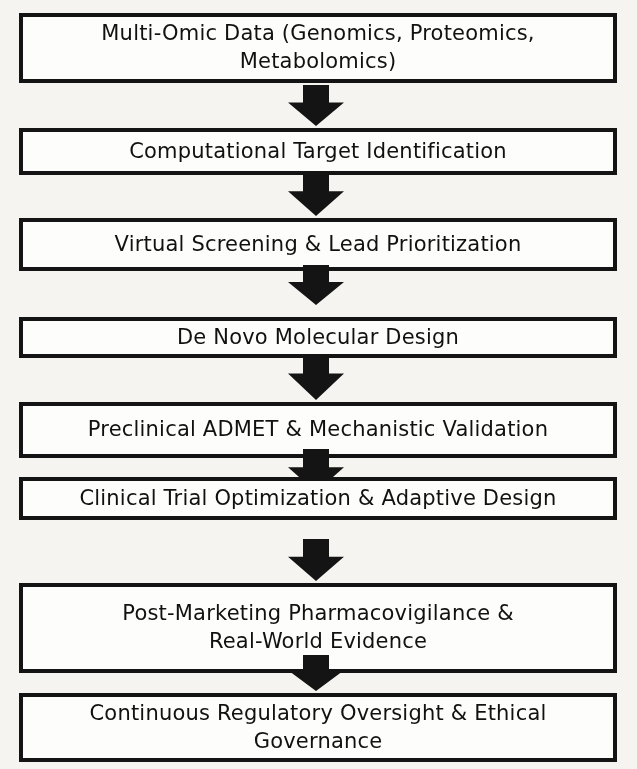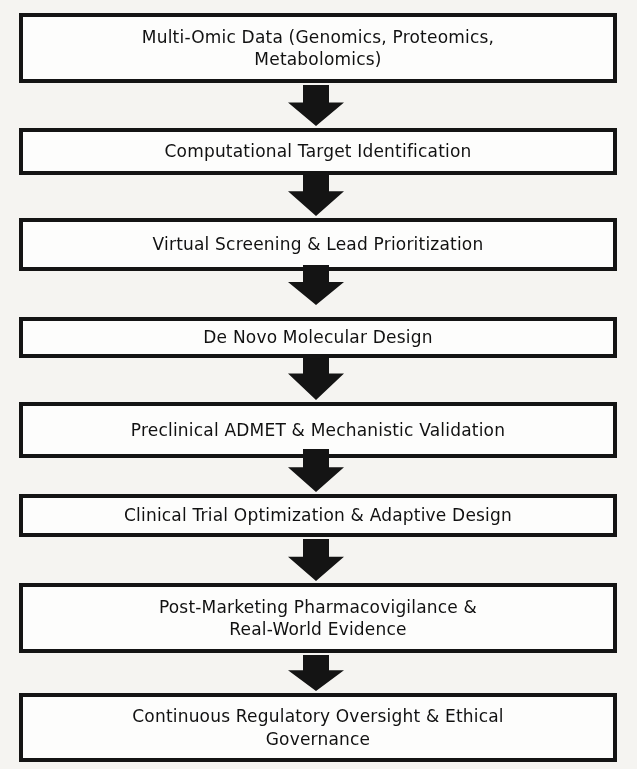--- a/index.html
+++ b/index.html
@@ -21,21 +21,21 @@
     width: 598px;
     box-sizing: border-box;
     background: #fdfdfc;
     border: 4px solid #141414;
     display: flex;
     align-items: center;
     justify-content: center;
     text-align: center;
   }
   .flow-box .label {
-    font-size: 17px;
+    font-size: 21px;
     font-weight: 500;
     color: #111111;
     line-height: 1.32;
     white-space: pre-line;
     padding: 0 8px;
     letter-spacing: 0.2px;
   }
   .arrow {
     position: absolute;
     left: 288px;
@@ -85,29 +85,29 @@
   </svg>
 
   <div class="flow-box" style="top:402px;height:56px">
     <span class="label">Preclinical ADMET &amp; Mechanistic Validation</span>
   </div>
 
   <svg class="arrow" style="top:449px;height:43px" viewBox="0 0 56 40" preserveAspectRatio="none">
     <polygon points="15,0 41,0 41,17 56,17 28,40 0,17 15,17"></polygon>
   </svg>
 
-  <div class="flow-box" style="top:494px;height:43px">
+  <div class="flow-box" style="top:477px;height:43px">
     <span class="label">Clinical Trial Optimization &amp; Adaptive Design</span>
   </div>
 
   <svg class="arrow" style="top:539px;height:42px" viewBox="0 0 56 40" preserveAspectRatio="none">
     <polygon points="15,0 41,0 41,17 56,17 28,40 0,17 15,17"></polygon>
   </svg>
 
-  <div class="flow-box" style="top:583px;height:70px">
+  <div class="flow-box" style="top:583px;height:90px">
     <span class="label">Post-Marketing Pharmacovigilance &amp;
 Real-World Evidence</span>
   </div>
 
   <svg class="arrow" style="top:655px;height:36px" viewBox="0 0 56 40" preserveAspectRatio="none">
     <polygon points="15,0 41,0 41,17 56,17 28,40 0,17 15,17"></polygon>
   </svg>
 
   <div class="flow-box" style="top:693px;height:69px">
     <span class="label">Continuous Regulatory Oversight &amp; Ethical

